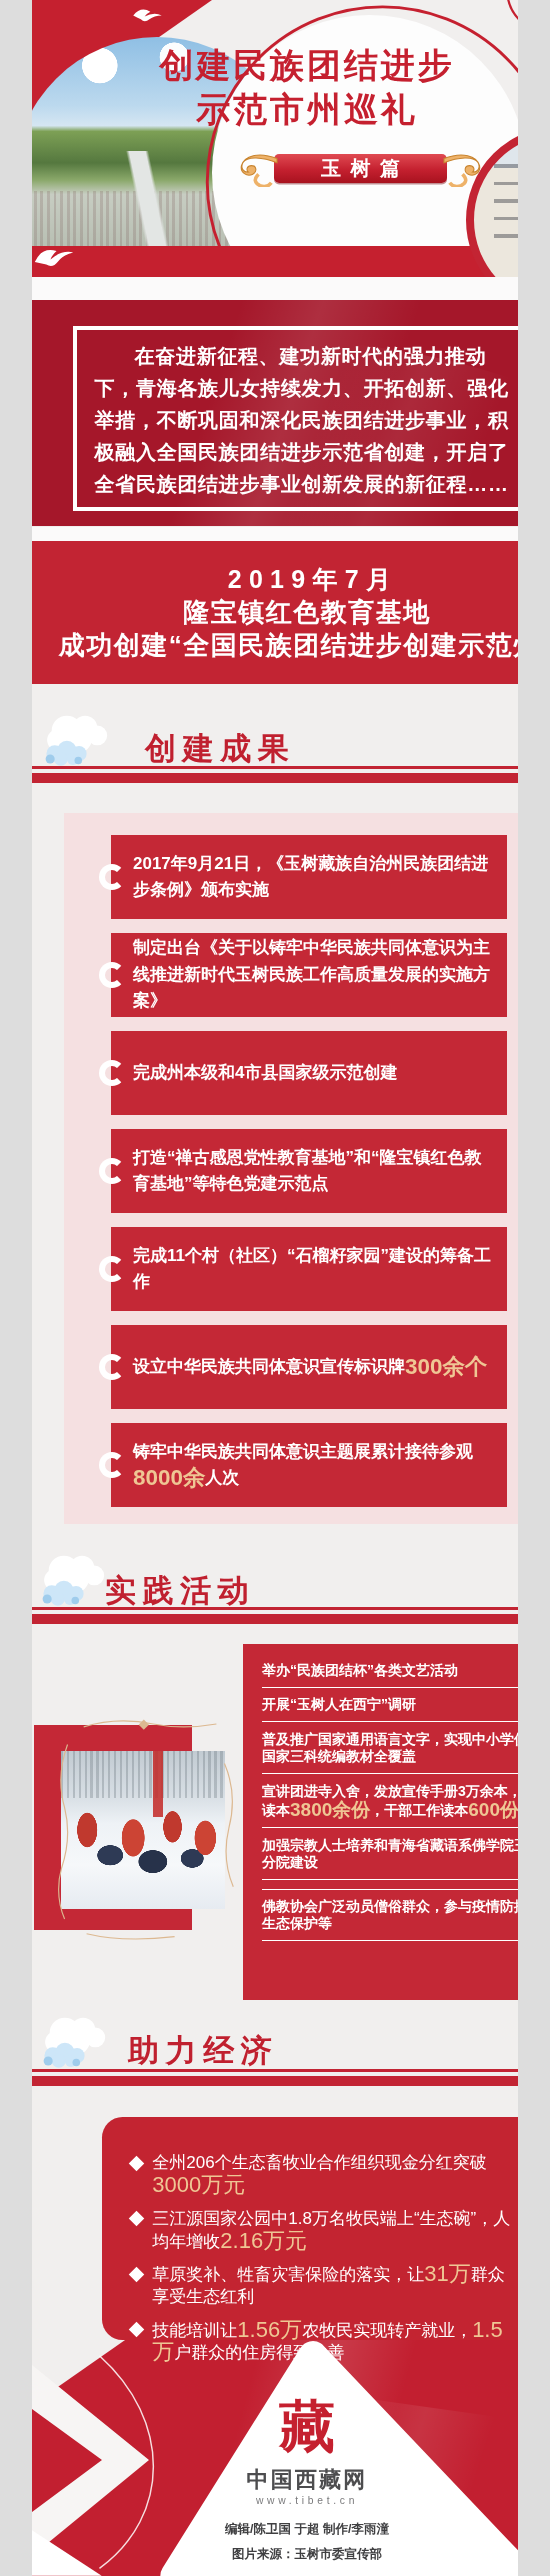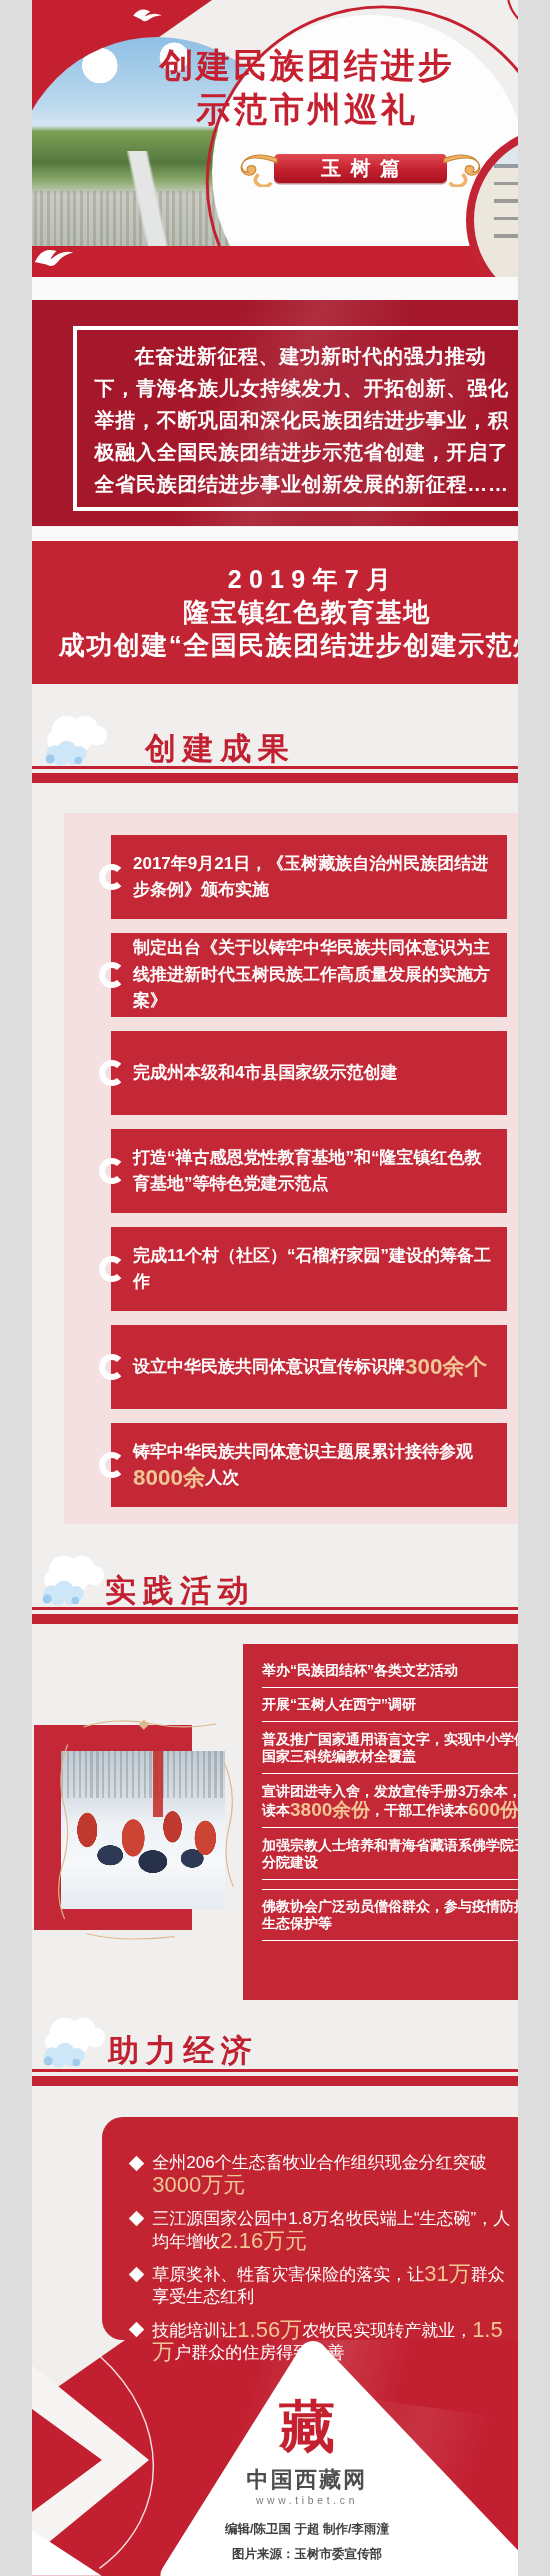--- a/index.html
+++ b/index.html
@@ -320,21 +320,21 @@
           <circle cx="38" cy="52" r="13"></circle>
           <circle cx="54" cy="56" r="10"></circle>
           <circle cx="30" cy="63" r="9"></circle>
           <circle cx="46" cy="63" r="8"></circle>
         </g>
       <g fill="#9fccec">
           <circle cx="16" cy="63" r="6"></circle>
           <circle cx="53" cy="65" r="5"></circle>
         </g>
     </svg>
-    <h2 style="left:76px;top:2030px;">助力经济</h2>
+    <h2 style="left:96px;top:2030px;">助力经济</h2>
   </div>
   <div class="rule" style="top:2069px;">
       <i class="thin"></i>
       <i class="thick"></i>
     </div>
 
   <div class="abs footer">
     <div class="streak1"></div>
     <div class="streak2"></div>
     <div class="wedge"></div>

